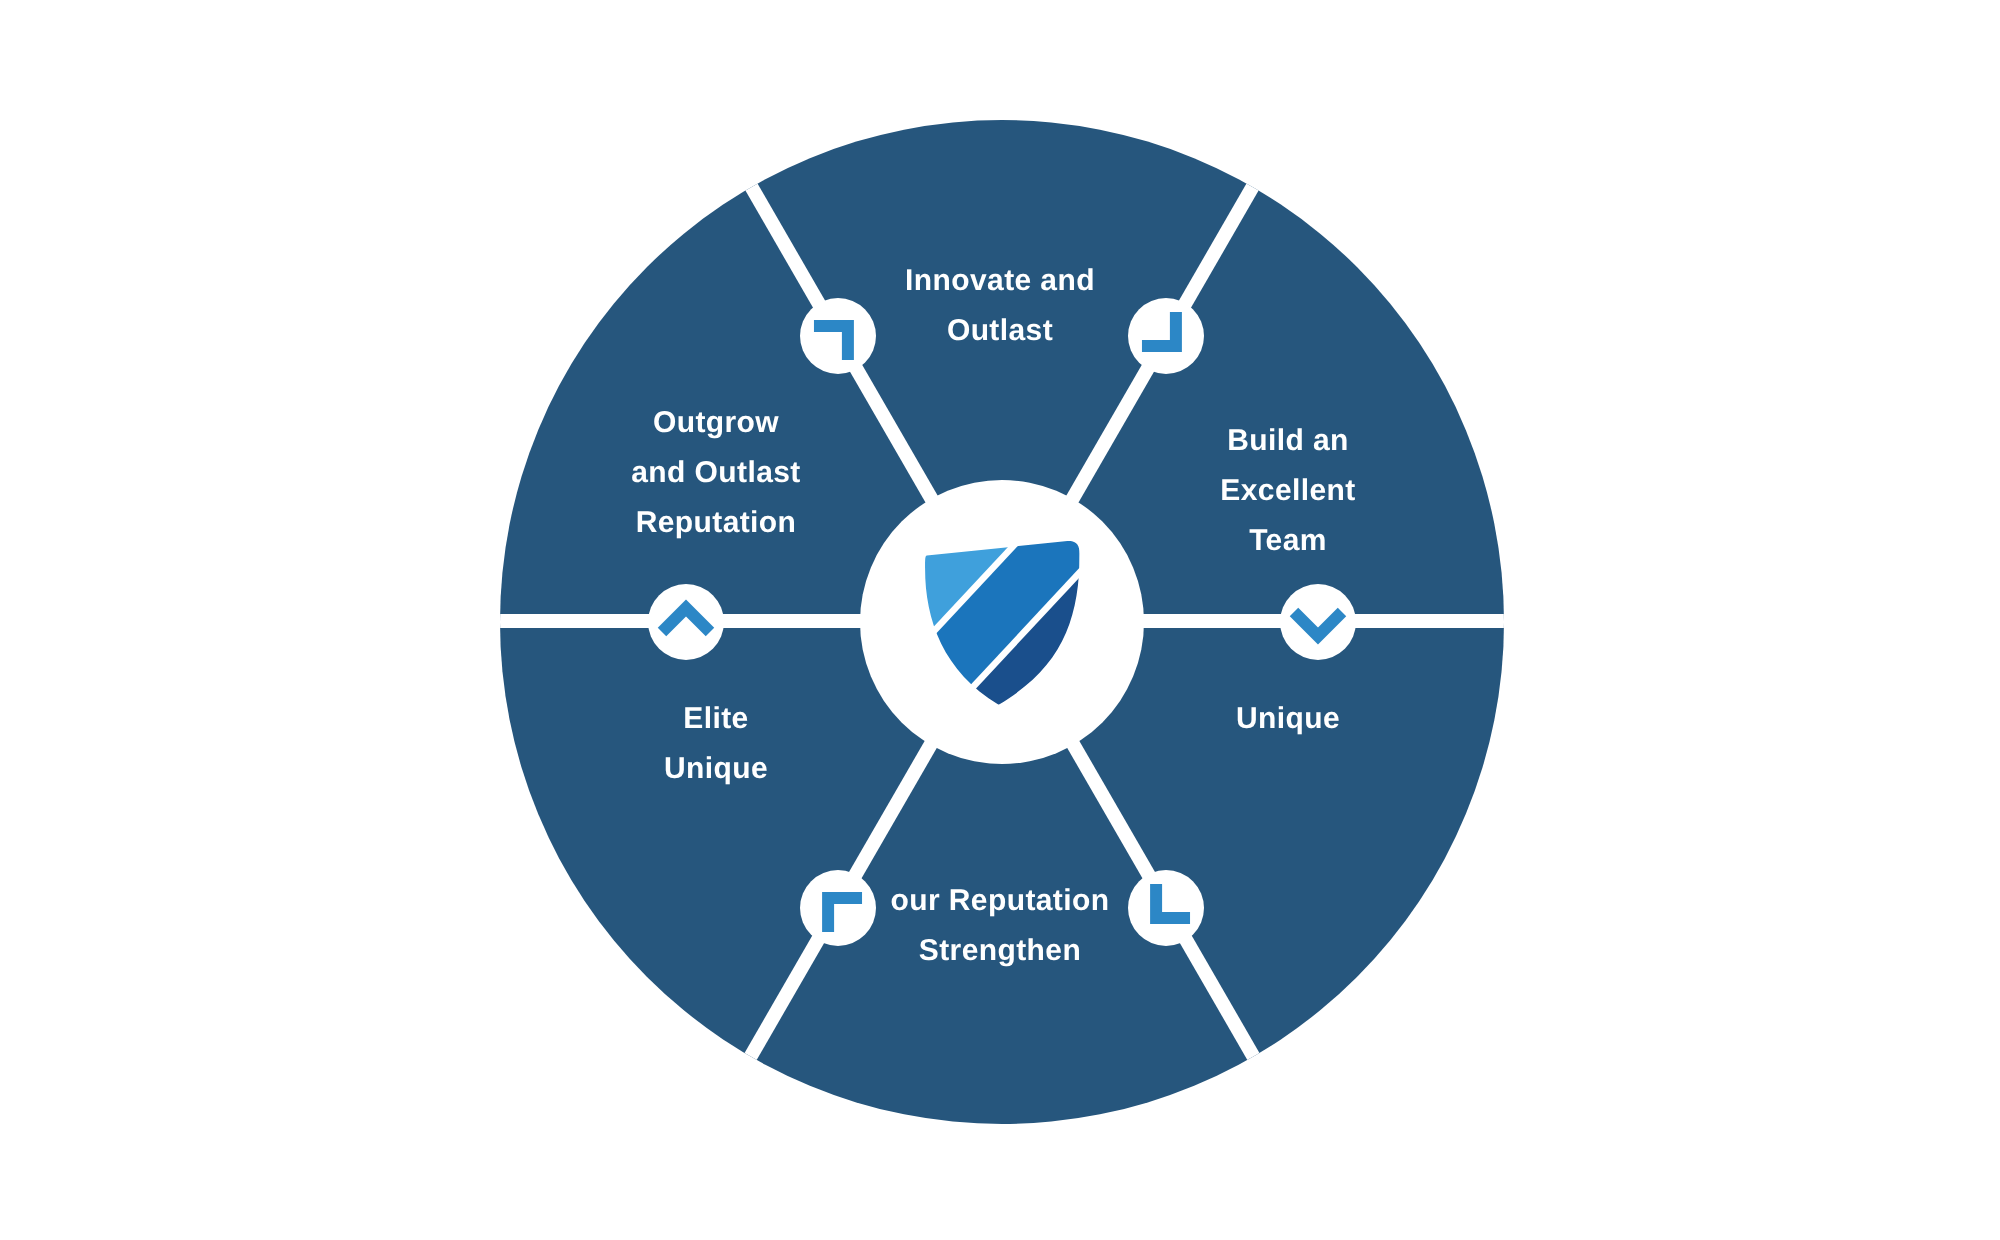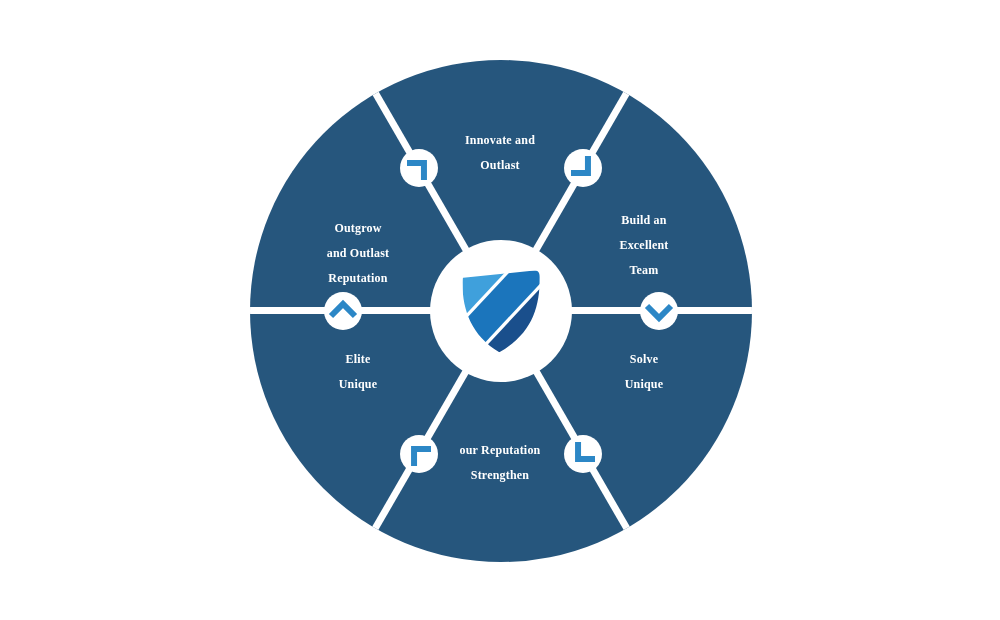--- a/index.html
+++ b/index.html
@@ -35,29 +35,29 @@
   .b-ll{left:400px;top:435px;}
   .b-lr{left:564px;top:435px;}
   .rot0{transform:rotate(0deg);}
   .rot45{transform:rotate(45deg);}
   .rot135{transform:rotate(135deg);}
   .rot180{transform:rotate(180deg);}
   .rot225{transform:rotate(225deg);}
   .rot315{transform:rotate(315deg);}
   .seg{
     position:absolute;text-align:center;color:var(--label-text,#ffffff);
-    font-weight:700;font-size:12px;line-height:25px;letter-spacing:.2px;font-family:Liberation Serif, serif;
+    font-weight:700;font-size:15px;line-height:25px;letter-spacing:.2px;
   }
   .seg span{display:block;}
   .seg-top{left:390px;top:128px;width:220px;}
   .seg-ur{left:554px;top:208px;width:180px;}
   .seg-lr{left:554px;top:347px;width:180px;}
   .seg-bottom{left:380px;top:438px;width:240px;}
   .seg-ll{left:268px;top:347px;width:180px;}
-  .seg-ul{left:268px;top:199px;width:180px;margin-top:17px;}
+  .seg-ul{left:268px;top:199px;width:180px;}
 </style>
 </head>
 <body>
 
 <div class="canvas">
   <div>
 
     <div class="big-circle">
       <div class="spoke s0"></div>
       <div class="spoke s60"></div>
@@ -113,21 +113,20 @@
     <div class="seg seg-top">
       <span>Innovate and</span>
       <span>Outlast</span>
     </div>
     <div class="seg seg-ur">
       <span>Build an</span>
       <span>Excellent</span>
       <span>Team</span>
     </div>
     <div class="seg seg-lr">
-      <span>Solve</span>
       <span>Unique</span>
     </div>
     <div class="seg seg-bottom">
       <span>our Reputation</span>
       <span>Strengthen</span>
     </div>
     <div class="seg seg-ll">
       <span>Elite</span>
       <span>Unique</span>
     </div>

